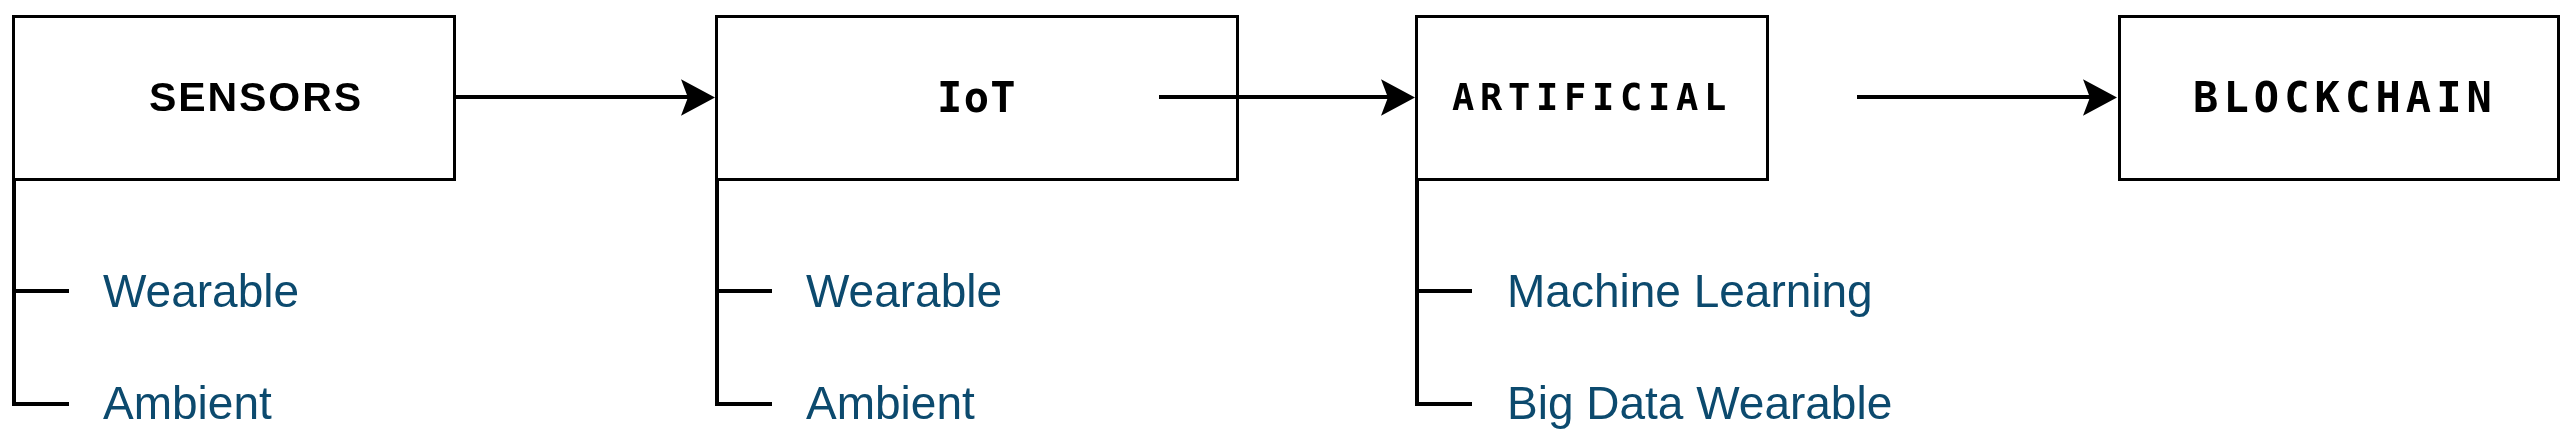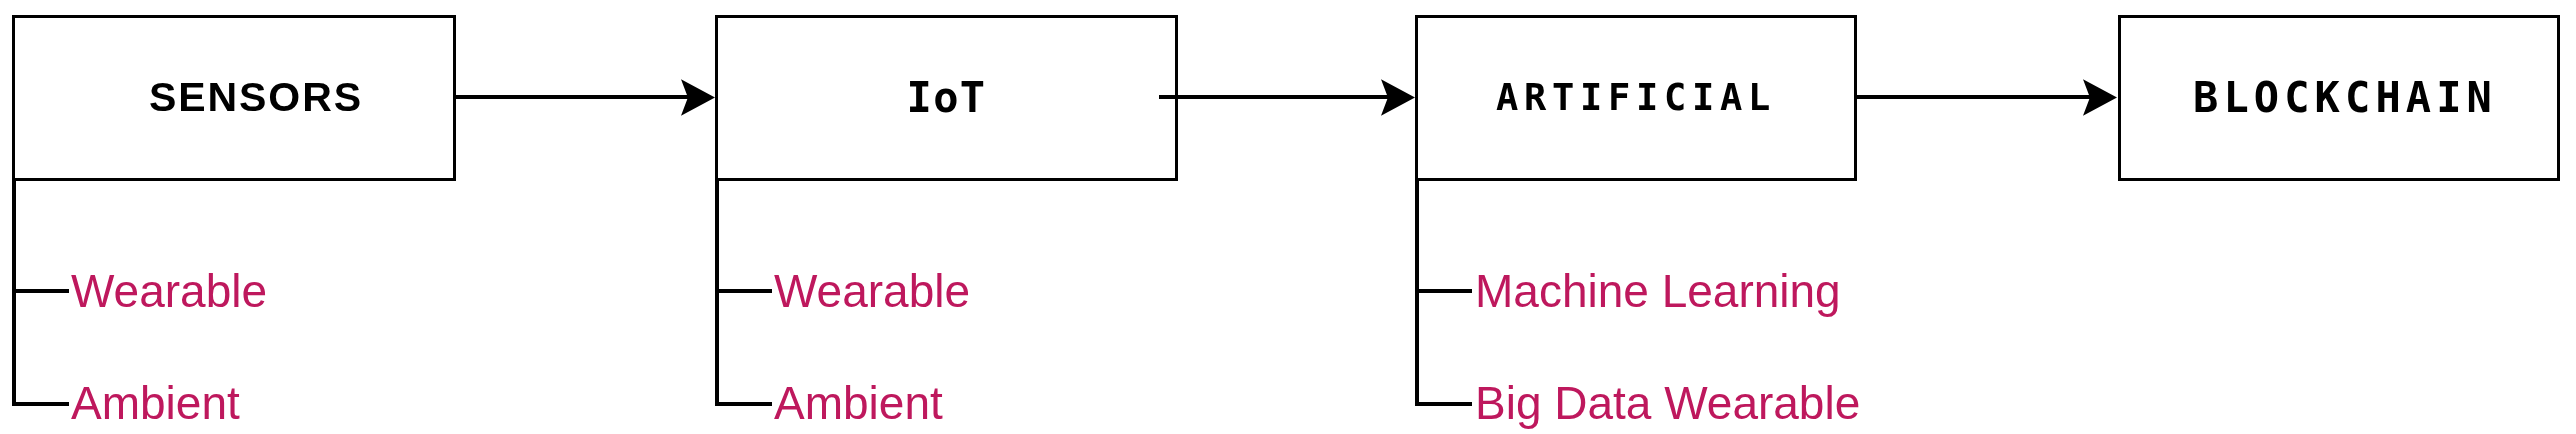--- a/index.html
+++ b/index.html
@@ -27,22 +27,22 @@
     display: flex;
     align-items: center;
     justify-content: center;
     text-align: center;
   }
   .node .title {
     font-weight: bold;
     white-space: pre;
   }
   #node-sensors { left: 12px;  width: 444px; }
-  #node-iot     { left: 715px; width: 463px; }
-  #node-ai      { left: 1415px; width: 442px; }
+  #node-iot     { left: 715px; width: 524px; }
+  #node-ai      { left: 1415px; width: 354px; }
   #node-blockchain { left: 2118px; width: 442px; }
 
   #node-sensors .title {
     font-family: "Liberation Sans", sans-serif;
     font-size: 41px;
     letter-spacing: 1.9px;
     margin-left: 44px;
   }
   #node-iot .title {
     font-family: "DejaVu Sans Mono", monospace;
@@ -92,21 +92,22 @@
   }
   .tick.row1 { top: 289px; }
   .tick.row2 { top: 402px; }
 
   .child-label {
     position: absolute;
     font-family: "Liberation Sans", sans-serif;
     font-size: 46px;
     line-height: 48px;
     white-space: pre;
-    color: #be185d;
+    color: #0c4a6e;
+    margin-left: 32px;
   }
   .child-label.row1 { top: 267px; }
   .child-label.row2 { top: 379px; }
 
   
   .g1 .child-label { left: 71px; }
   .g2 .child-label { left: 774px; }
   .g3 .child-label { left: 1475px; }
   .g1 .tick  { left: 12px; }
   .g2 .tick  { left: 715px; }

